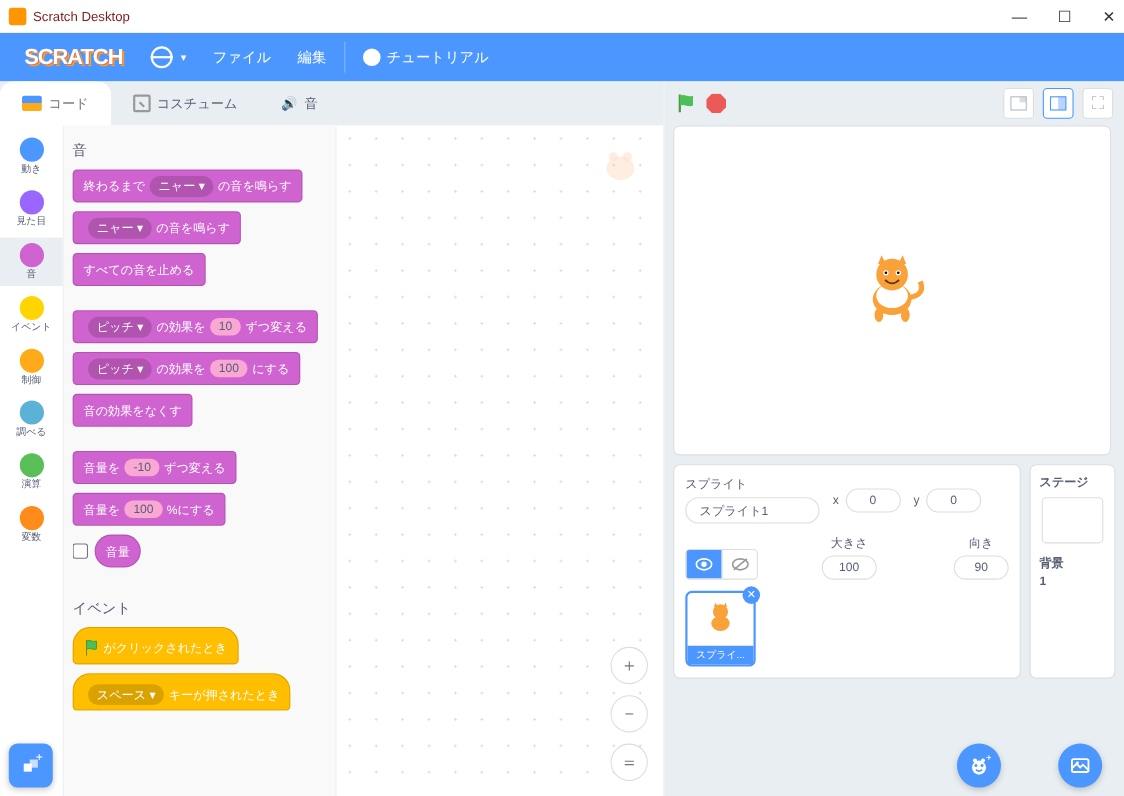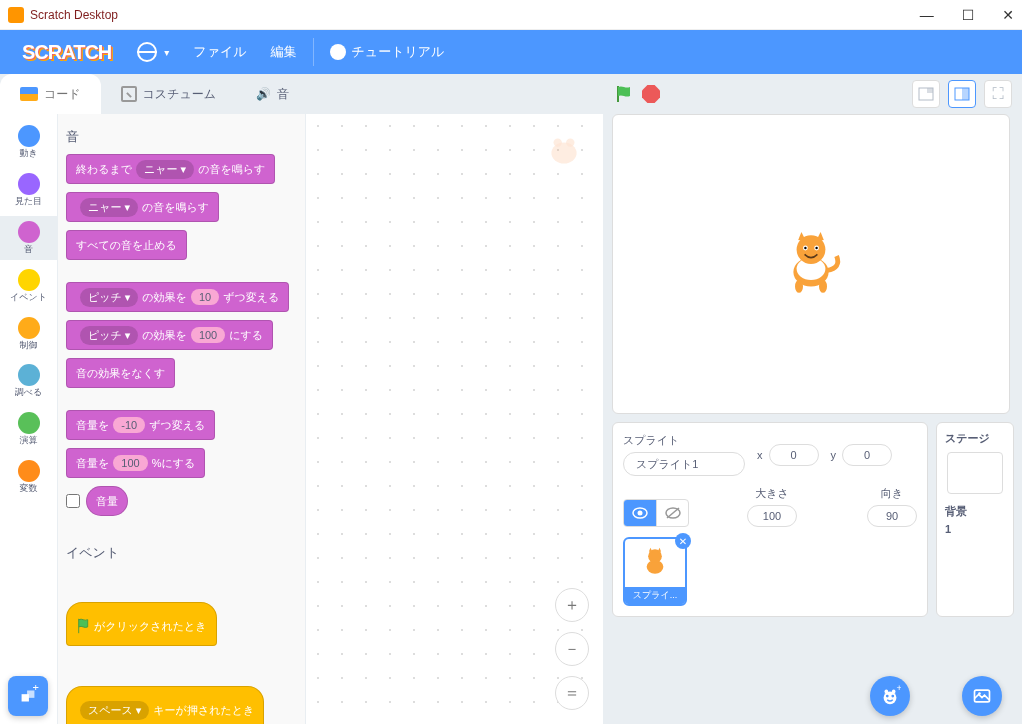--- a/index.html
+++ b/index.html
@@ -33,21 +33,21 @@
 .cat-dot{width:22px;height:22px;border-radius:50%;}
 .cat-label{font-size:9px;color:#575e75;text-align:center;line-height:1.1;}
 .palette{width:248px;background:#f9f9f9;overflow-y:auto;padding:8px 4px 8px 8px;position:relative;border-right:1px solid #e9eef2;}
 .palette::-webkit-scrollbar{width:8px;}
 .palette::-webkit-scrollbar-thumb{background:#ccc;border-radius:4px;}
 .palette .section-title{font-size:13px;font-weight:500;color:#575e75;margin:6px 0 8px;}
 .block{display:inline-flex;align-items:center;padding:6px 10px;border-radius:4px;color:#fff;font-size:11px;margin-bottom:8px;box-shadow:0 0 0 1px rgba(0,0,0,0.15) inset;height:30px;cursor:grab;}
 .block .pill{background:#f9a8d4;color:#575e75;border-radius:12px;padding:2px 8px;margin:0 4px;font-size:11px;}
 .block .dd{background:rgba(0,0,0,0.15);border-radius:12px;padding:2px 8px;margin:0 4px;font-size:11px;}
 .sound-block{background:#cf63cf;}
-.hat-block{background:#ffbf00;border-radius:16px 16px 4px 4px;height:44px;padding-top:10px;margin-top:32px;}
+.hat-block{background:#ffbf00;border-radius:16px 16px 4px 4px;height:34px;padding-top:10px;}
 .reporter{border-radius:16px;}
 .checkbox-row{display:flex;align-items:center;gap:6px;margin-bottom:8px;}
 .checkbox-row input{width:14px;height:14px;}
 .workspace{flex:1;background:#fff;background-image:radial-gradient(#ddd 1px,transparent 1px);background-size:24px 24px;position:relative;}
 .ws-watermark{position:absolute;top:16px;right:18px;width:42px;height:42px;opacity:0.3;}
 .ws-controls{position:absolute;right:14px;bottom:14px;display:flex;flex-direction:column;gap:10px;}
 .ws-btn{width:34px;height:34px;border:1px solid #ddd;border-radius:50%;background:#fff;display:flex;align-items:center;justify-content:center;color:#777;cursor:pointer;font-size:16px;}
 .right{flex:1;display:flex;flex-direction:column;background:#e9eef2;padding:0;}
 .stage-header{height:40px;display:flex;align-items:center;padding:0 10px;gap:8px;}
 .flag{width:20px;height:20px;cursor:pointer;}

